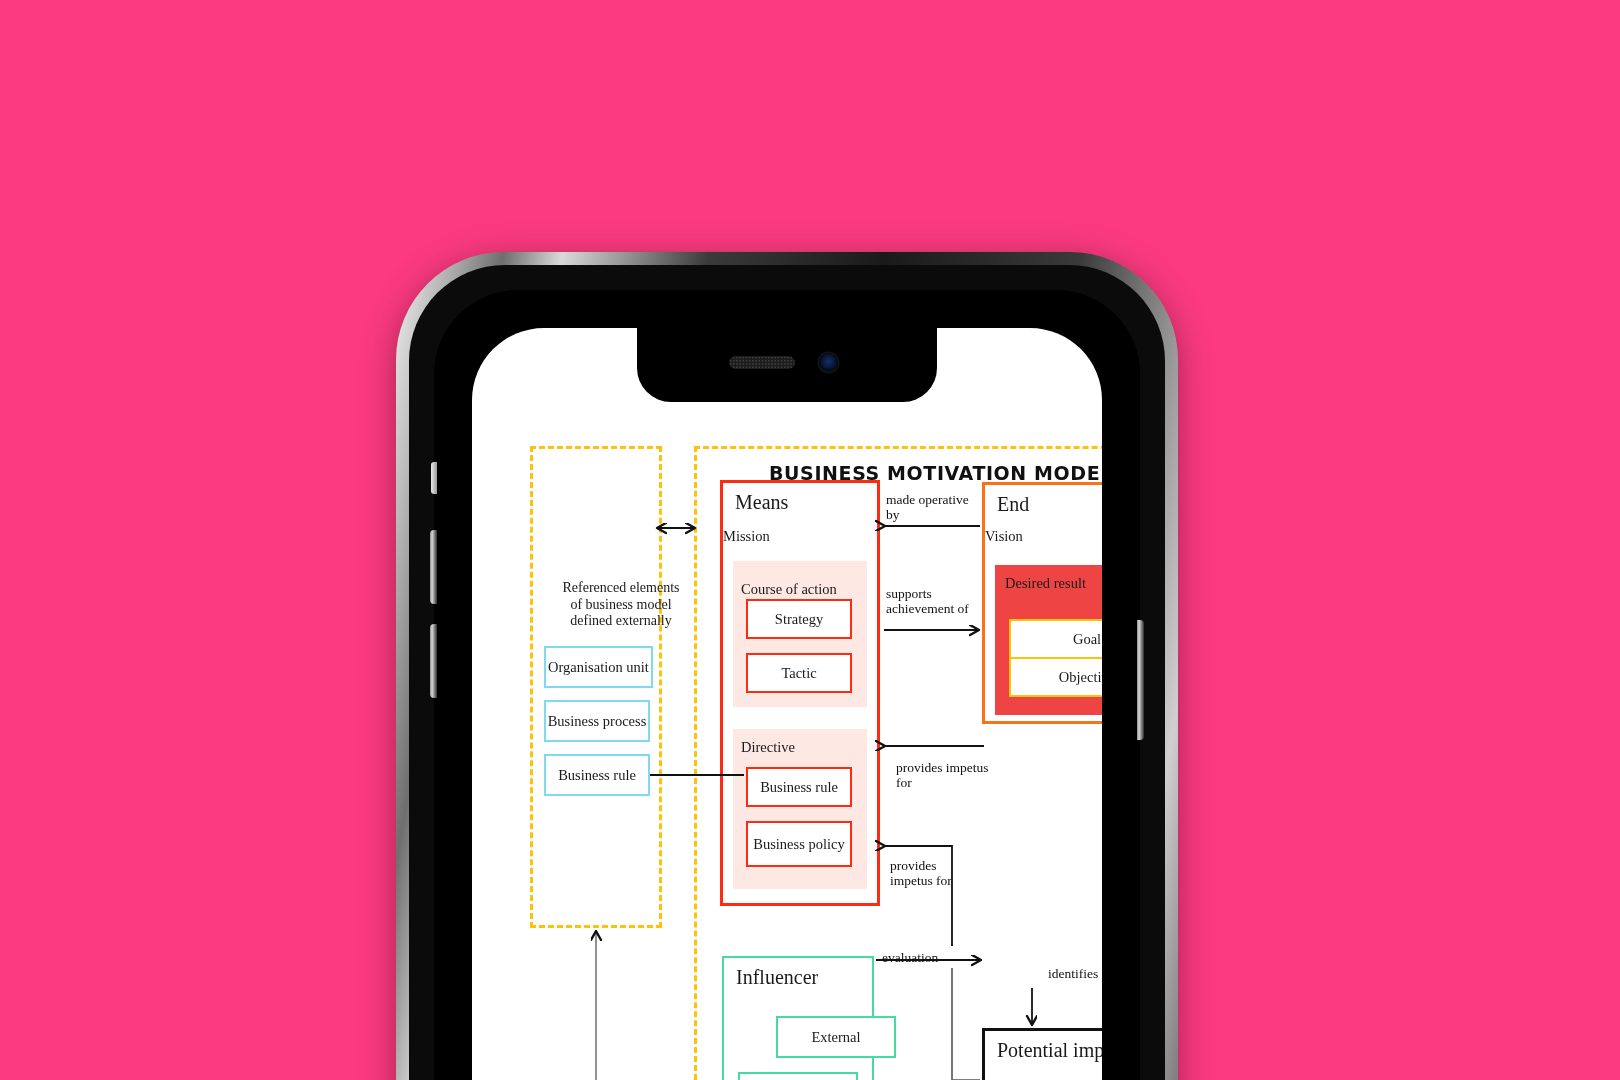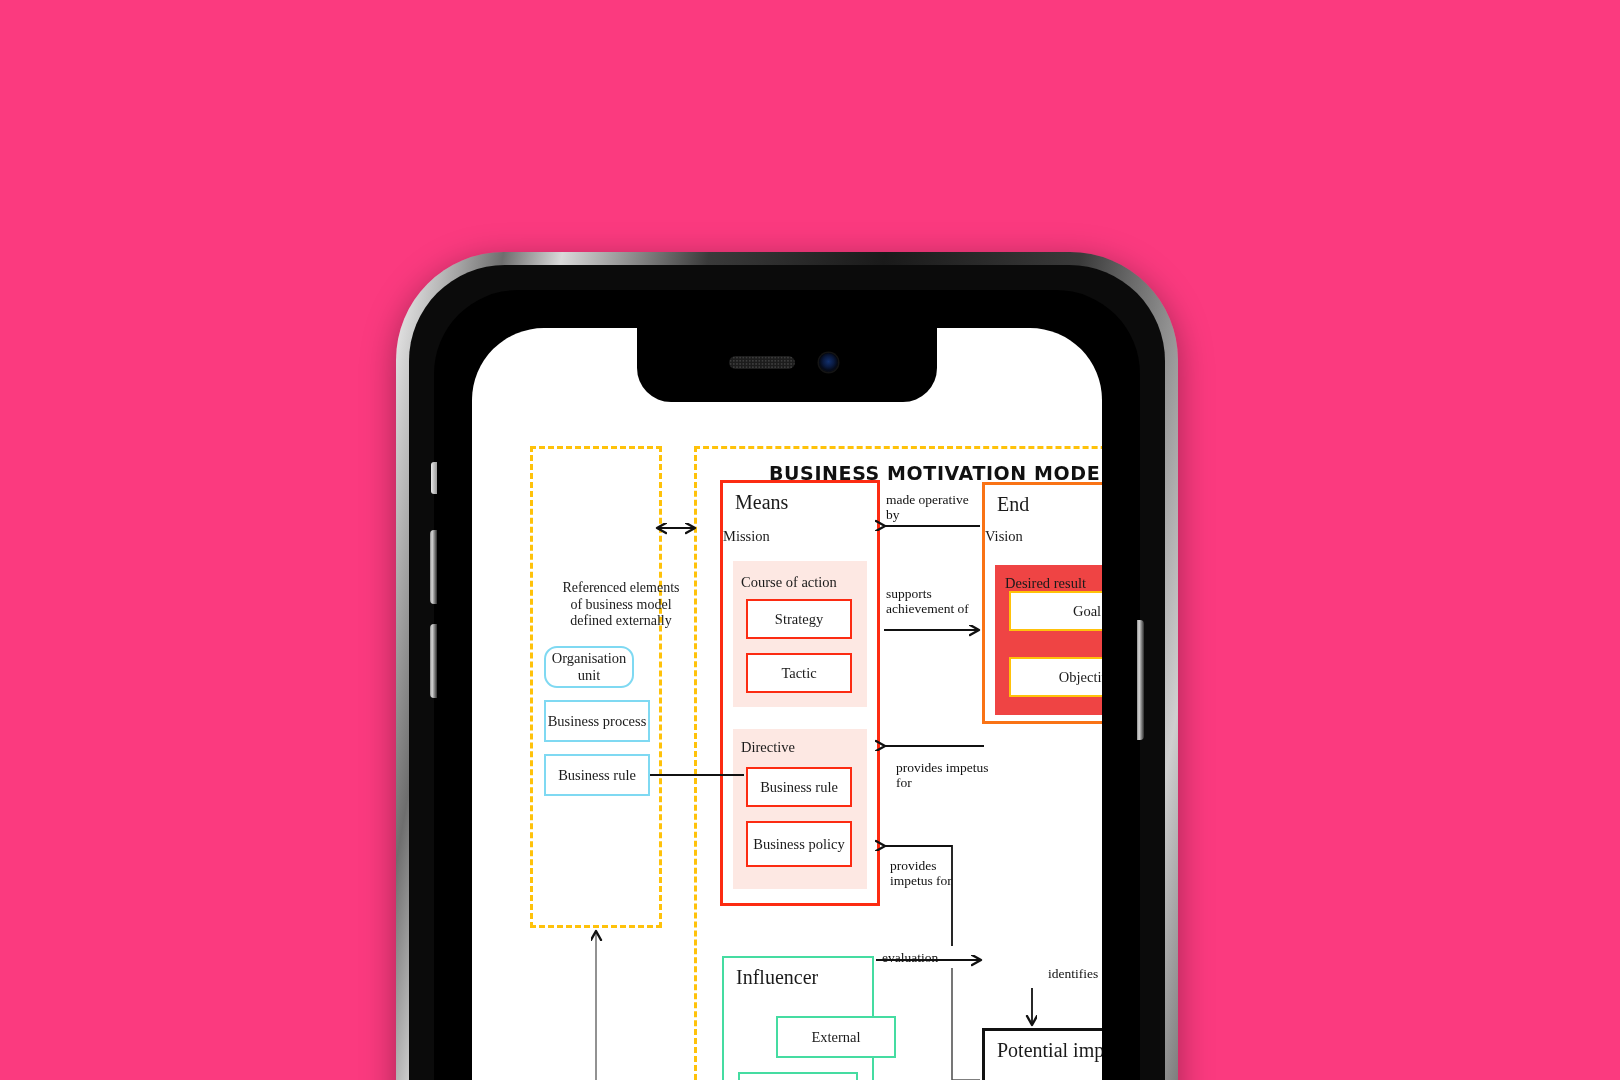--- a/index.html
+++ b/index.html
@@ -160,36 +160,36 @@
 
         <div id="diagram">
 
           <div class="abs dashed-box" id="ext-frame"></div>
           <div class="abs dashed-box" id="bmm-frame"></div>
 
           <div class="abs title" style="left:222px; top:134px; width:494px;">BUSINESS MOTIVATION MODEL</div>
 
           <div class="abs ext-note" style="left:64px; top:252px; width:120px;margin-left:25px;">Referenced elements of business model defined externally</div>
 
-          <div class="abs chip chip-cyan" style="left:72px; top:318px; width:90px; height:42px;border-radius:13px;">
+          <div class="abs chip chip-cyan" style="left:72px; top:318px; width:109px; height:42px;">
             <span>Organisation unit</span>
           </div>
           <div class="abs chip chip-cyan" style="left:72px; top:372px; width:106px; height:42px;">
             <span>Business process</span>
           </div>
           <div class="abs chip chip-cyan" style="left:72px; top:426px; width:106px; height:42px;">
             <span>Business rule</span>
           </div>
 
           <div class="abs card means-card">
             <div class="card-h">Means</div>
             <div class="sub-label" style="padding-top:14px;">Mission</div>
 
             <div class="abs tint-red" style="left:10px; top:78px; width:134px; height:146px;">
-              <div style="font-size:14.5px;padding:13px 0 0 8px;color:#1a1a1a;">Course of action</div>
+              <div style="font-size:14.5px;padding:20px 0 0 8px;color:#1a1a1a;">Course of action</div>
               <div class="abs chip chip-red" style="left:13px; top:38px; width:106px; height:40px;">
                 <span>Strategy</span>
               </div>
               <div class="abs chip chip-red" style="left:13px; top:92px; width:106px; height:40px;">
                 <span>Tactic</span>
               </div>
             </div>
 
             <div class="abs tint-red" style="left:10px; top:246px; width:134px; height:160px;">
               <div style="font-size:14.5px;padding:10px 0 0 8px;color:#1a1a1a;">Directive</div>
@@ -201,21 +201,21 @@
               </div>
             </div>
           </div>
 
           <div class="abs card end-card">
             <div class="card-h">End</div>
             <div class="sub-label" style="padding-top:12px;">Vision</div>
 
             <div class="abs tint-yellow" style="left:10px; top:80px; width:184px; height:150px;">
               <div style="font-size:14.5px;padding:10px 0 0 10px;color:#1a1a1a;">Desired result</div>
-              <div class="abs chip chip-yellow" style="left:14px; top:26px; width:156px; height:40px;">
+              <div class="abs chip chip-yellow" style="left:14px; top:54px; width:156px; height:40px;">
                 <span>Goal</span>
               </div>
               <div class="abs chip chip-yellow" style="left:14px; top:92px; width:156px; height:40px;">
                 <span>Objective</span>
               </div>
             </div>
           </div>
 
 
           <div class="abs card infl-card">

